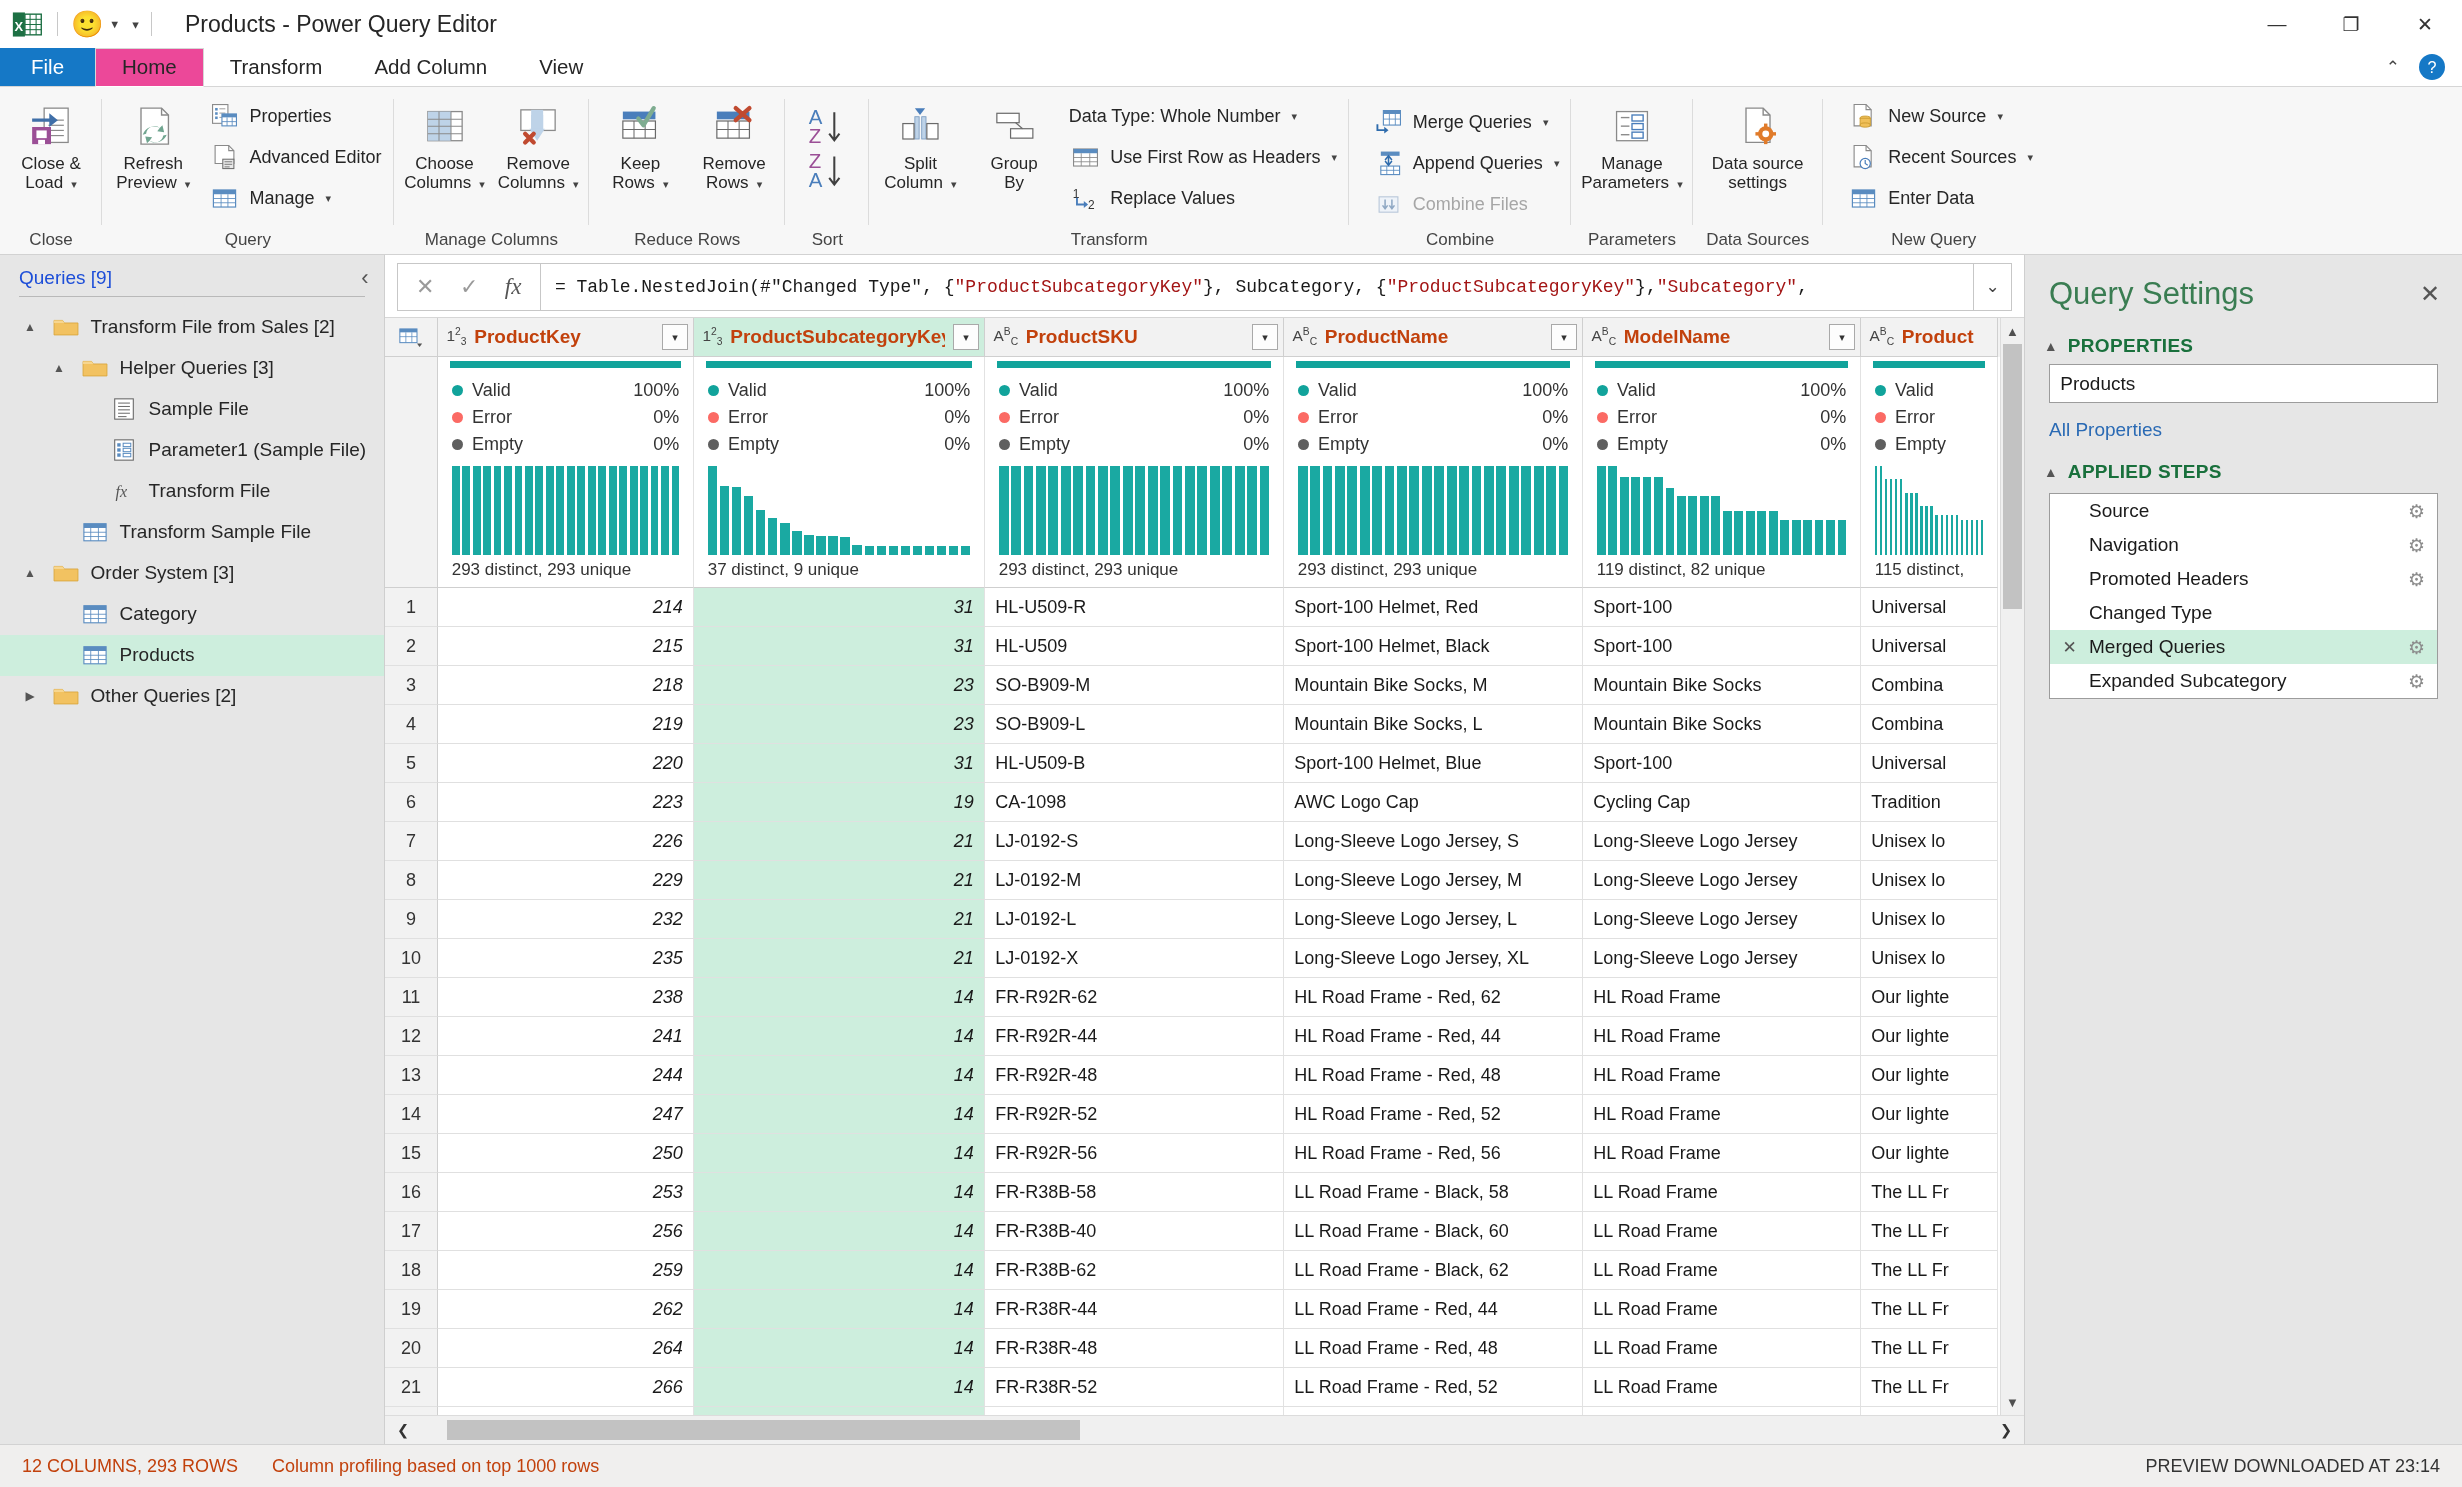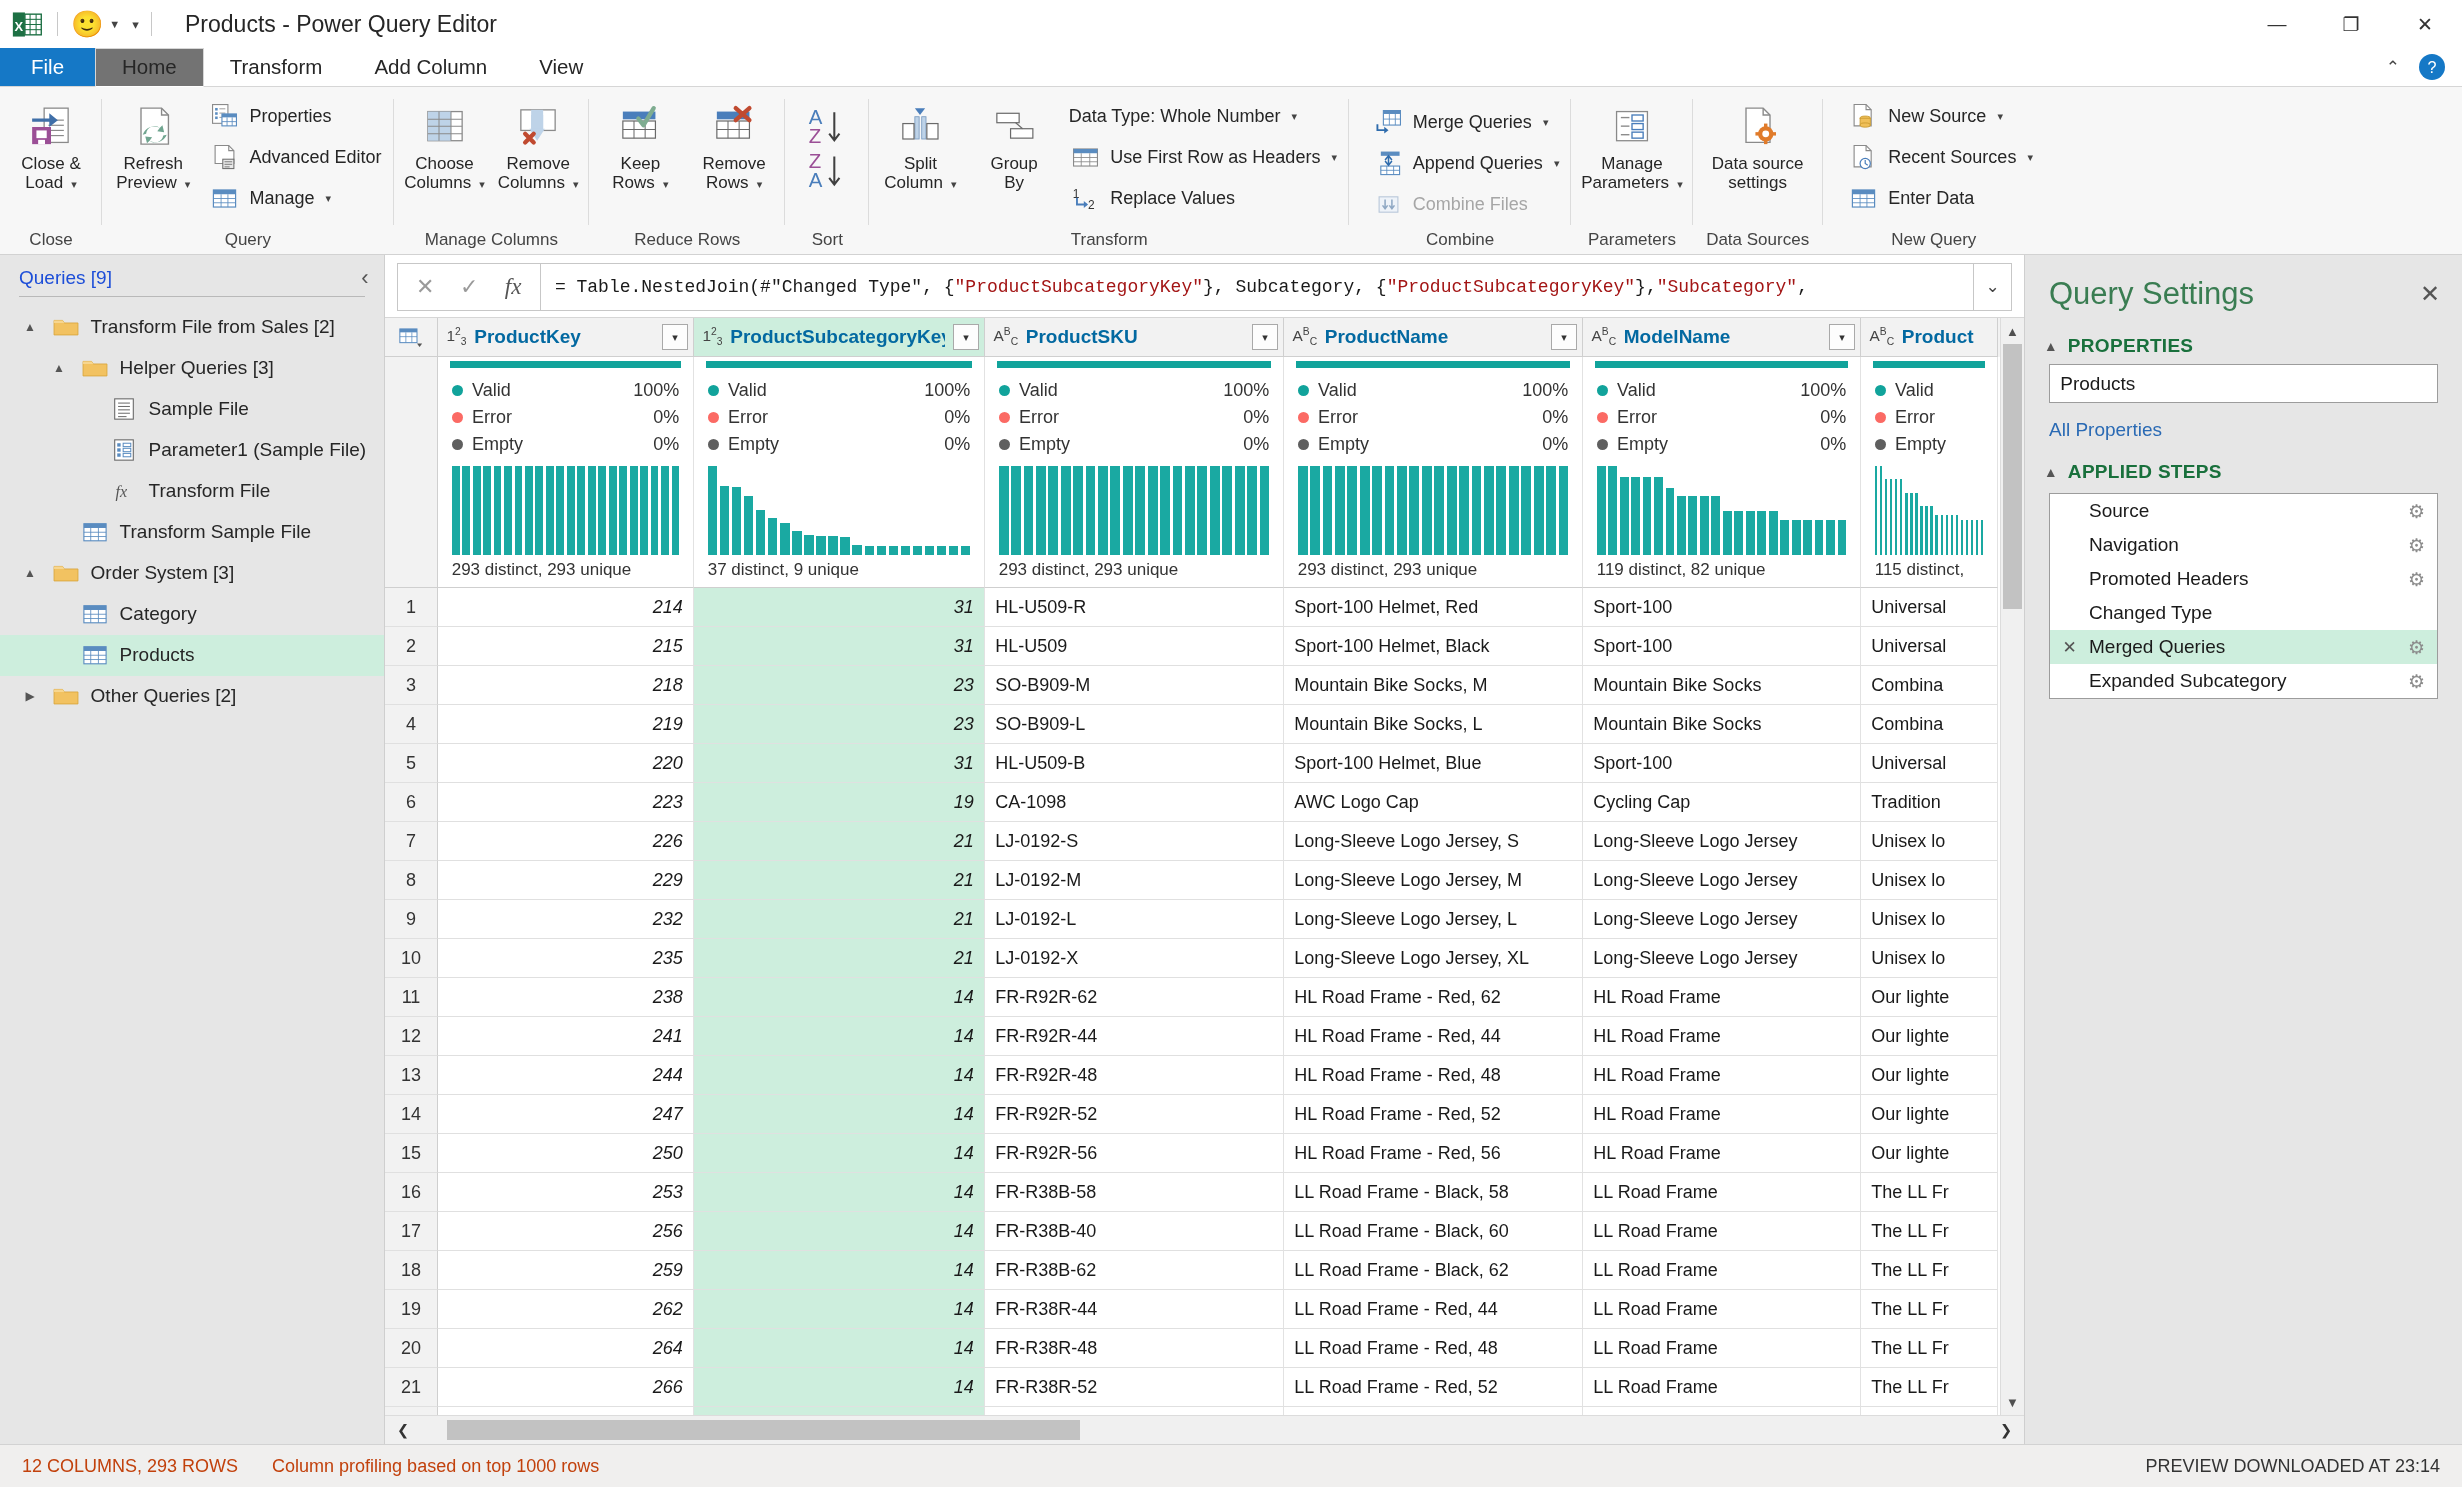--- a/index.html
+++ b/index.html
@@ -38,21 +38,21 @@
   
   .tabstrip {
     height: 39px; flex: 0 0 39px; background: #ffffff; display: flex; align-items: stretch;
     position: relative; border-bottom: 0.9px solid #d6d6d6;
   }
   .tab {
     padding: 0 26px; display: flex; align-items: center; font-size: 20.5px; color: #262626;
     cursor: default; white-space: nowrap;
   }
   .tab.file { background: #1578c6; color: #ffffff; padding: 0 31px; }
-  .tab.active { background: #737373; border-left: 0.9px solid #d6d6d6; border-right: 0.9px solid #d6d6d6;
+  .tab.active { background: #ec4899; border-left: 0.9px solid #d6d6d6; border-right: 0.9px solid #d6d6d6;
                 border-top: 0.9px solid #d6d6d6; border-bottom: 0.9px solid #ffffff; margin-bottom: -0.9px; }
   .tabstrip-right { margin-left: auto; display: flex; align-items: center; padding-right: 17px; gap: 19px; }
   .ribbon-collapse { font-size: 17px; color: #444; }
   .help-btn {
     width: 26px; height: 26px; border-radius: 50%; background: #1578c6; color: #fff;
     display: flex; align-items: center; justify-content: center; font-size: 16.2px;
   }
 
   
   .ribbon {
@@ -147,21 +147,21 @@
     background: #f2f2f2; display: flex; align-items: center; justify-content: center;
   }
   .gcol-head {
     display: flex; align-items: center; border-right: 0.9px solid #cfcfcf; border-bottom: 0.9px solid #cfcfcf;
     background: #f2f2f2; padding: 0 5.1px 0 8.5px; gap: 7.7px; overflow: hidden; cursor: default;
   }
   .gcol-head.sel { background: #cdeedd; }
   .type-icon { font-size: 15.4px; color: #444; white-space: nowrap; font-family: "Liberation Sans", sans-serif; }
   .type-icon sup { font-size: 10.3px; }
   .type-icon sub { font-size: 10.3px; }
-  .gcol-name { font-size: 19px; color: #0369a1; font-weight: bold; white-space: nowrap; overflow: hidden;
+  .gcol-name { font-size: 19px; color: #c2410c; font-weight: bold; white-space: nowrap; overflow: hidden;
                text-overflow: clip; flex: 1; }
   .filter-btn {
     width: 26px; height: 26px; border: 0.9px solid #a9a9a9; background: #fdfdfd;
     display: flex; align-items: center; justify-content: center; font-size: 11px; color: #333;
     flex: 0 0 26px;
   }
 
   
   .gprofile { display: flex; height: 231px; flex: 0 0 231px; background: #ffffff; }
   .prof-corner { width: 53px; flex: 0 0 53px; background: #f2f2f2; border-right: 0.9px solid #cfcfcf;

